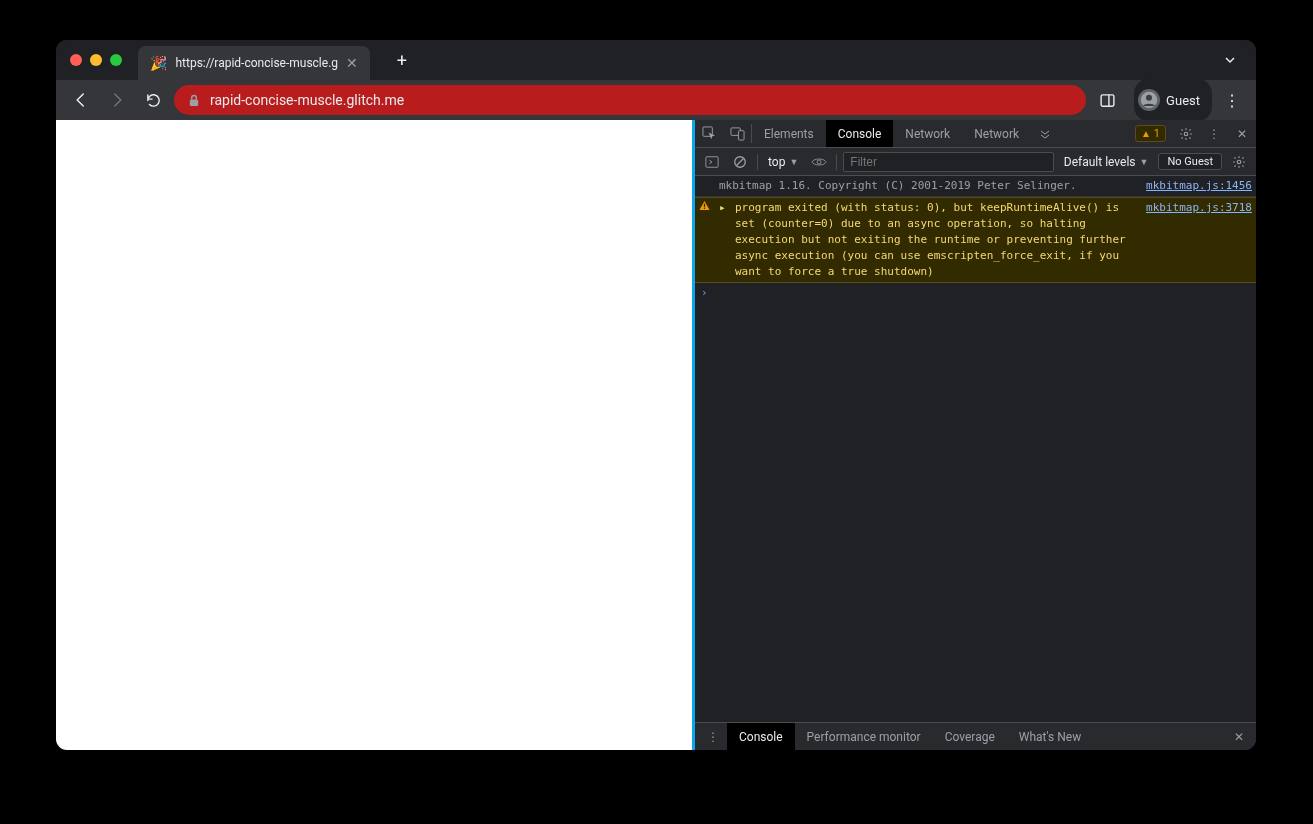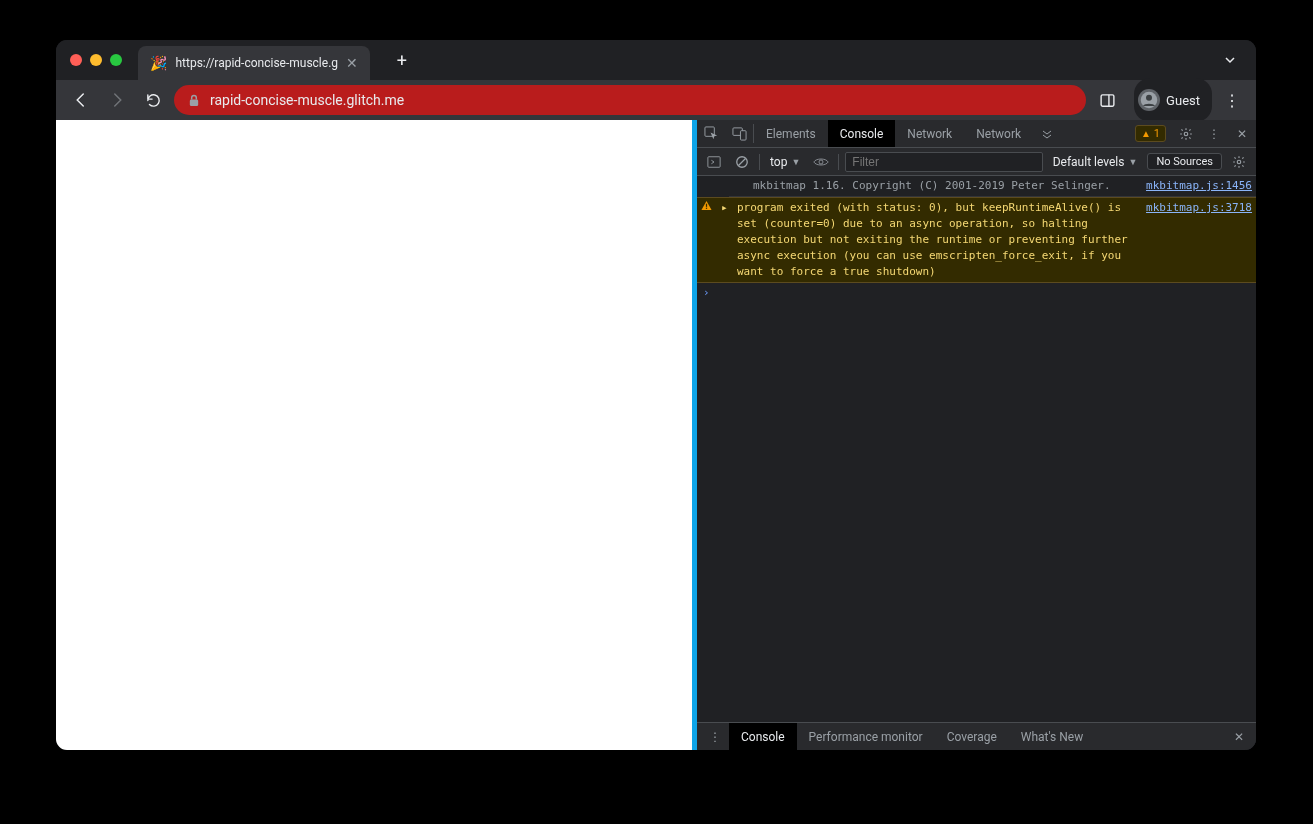--- a/index.html
+++ b/index.html
@@ -90,21 +90,21 @@
   display: flex;
   min-height: 0;
 }
 .page {
   flex: 1;
   background: #fff;
 }
 .devtools {
   width: 564px;
   background: #202124;
-  border-left: 5px solid #0ea5e9;
+  border-left: 3px solid #0ea5e9;
   display: flex;
   flex-direction: column;
   min-height: 0;
 }
 .dt-tabs {
   height: 28px;
   background: #292a2d;
   display: flex;
   align-items: stretch;
   border-bottom: 1px solid #494c50;
@@ -150,21 +150,21 @@
   font-family: Menlo, Consolas, monospace;
   font-size: 11px;
   line-height: 1.45;
 }
 .log-row {
   display:flex;
   padding: 2px 4px;
   border-bottom: 1px solid #333438;
   gap: 6px;
 }
-.log-info { color:#9aa0a6;margin-left:32px; }
+.log-info { color:#9aa0a6; }
 .log-warn {
   background:#332b00;
   color:#f5d873;
   border-top: 1px solid #5c4b1f;
   border-bottom: 1px solid #5c4b1f;
 }
 .log-gutter { width:14px; flex:none; text-align:center; }
 .log-arrow { width:10px; flex:none; color:#9aa0a6; }
 .log-warn .log-arrow { color:#f5d873; }
 .log-msg { flex:1; white-space:pre-wrap; word-break:break-word; }
@@ -323,21 +323,21 @@
               <path d="M1 6c3-5 15-5 18 0-3 5-15 5-18 0z" stroke="#9aa0a6" fill="none"></path>
               <circle cx="10" cy="6" r="2.5" stroke="#9aa0a6" fill="none"></circle>
             </svg>
         </div>
         <div class="fb-sep"></div>
         <input class="fb-input" placeholder="Filter" style="">
         <div class="fb-select">
           <span>Default levels</span>
             <span class="tri-down">▼</span>
         </div>
-        <div class="fb-btn">No Sources</div>
+        <div class="fb-btn">No Guest</div>
         <div class="fb-ico">
           <svg width="14" height="14" viewBox="0 0 24 24">
               <circle cx="12" cy="12" r="3" stroke="#9aa0a6" fill="none" stroke-width="2"></circle>
               <path d="M12 2v3M12 19v3M4.2 4.2l2.1 2.1M17.7 17.7l2.1 2.1M2 12h3M19 12h3M4.2 19.8l2.1-2.1M17.7 6.3l2.1-2.1" stroke="#9aa0a6" stroke-width="2"></path>
             </svg>
         </div>
       </div>
 
       <div class="dt-log">
         <div class="log-row log-info">

